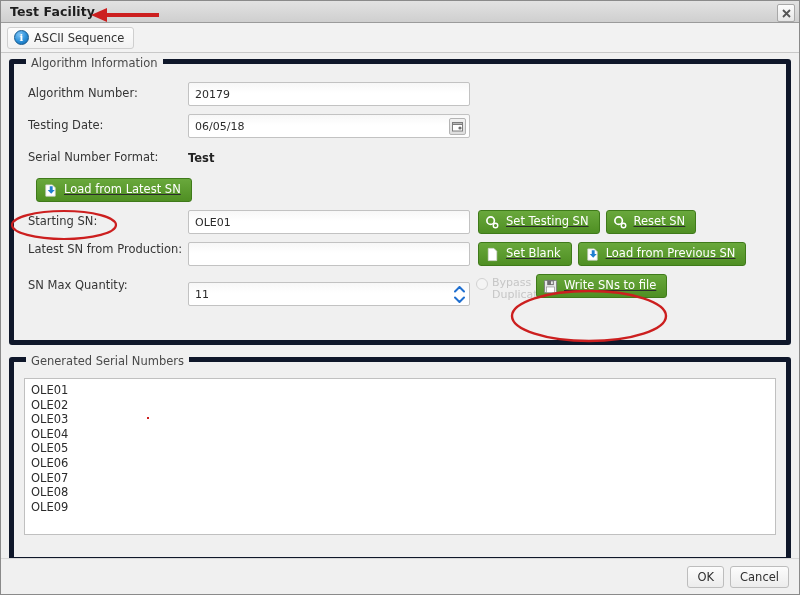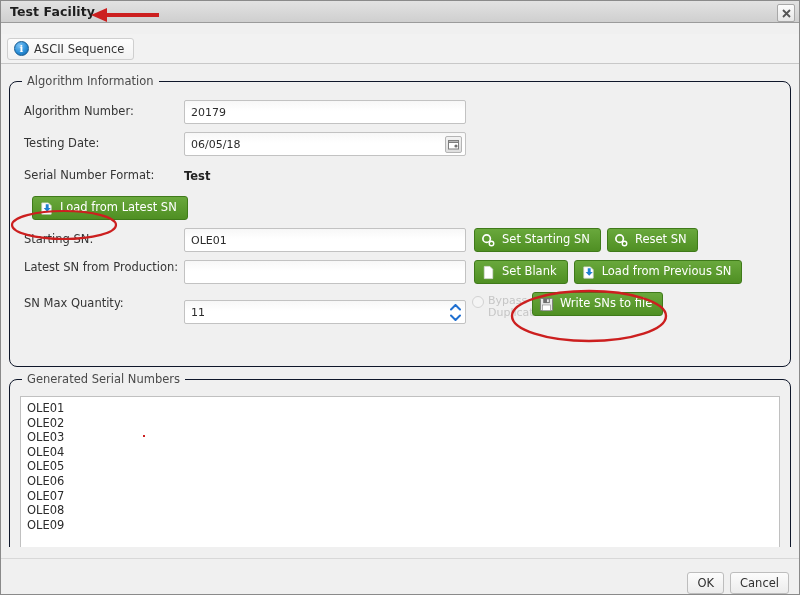--- a/index.html
+++ b/index.html
@@ -20,21 +20,20 @@
   .window {
     position: absolute;
     left: 0; top: 0;
     width: 800px;
     height: 595px;
     background: #f0f0f0;
     border: 1px solid #8a8a8a;
     box-sizing: border-box;
     display: flex;
     flex-direction: column;
-    gap: 11px;
   }
 
   
   .titlebar {
     height: 22px;
     background: linear-gradient(#e2e2e2, #cfcfcf);
     border-bottom: 1px solid #9b9b9b;
     display: flex;
     align-items: center;
     padding: 0 3px 0 9px;
@@ -107,22 +106,22 @@
   .content {
     flex: 1 1 auto;
     position: relative;
     padding: 6px 8px 0 8px;
     box-sizing: border-box;
     overflow: hidden;
   }
 
   
   .groupbox {
-    border: 1px solid #0f172a;
-    border-radius: 8px;
+    border: 5px solid #0f172a;
+    border-radius: 3px;
     position: relative;
     background: #f0f0f0;
     box-sizing: border-box;
   }
   .groupbox > .legend {
     position: absolute;
     top: -8px;
     left: 12px;
     background: #f0f0f0;
     padding: 0 5px;
@@ -208,20 +207,21 @@
     width: 15px; height: 10px;
     display: flex; align-items: center; justify-content: center;
   }
 
   
   .btns {
     display: flex;
     gap: 6px;
     margin-left: 8px;
     align-items: center;
+    text-decoration: underline;
   }
   .gbtn {
     height: 24px;
     background: linear-gradient(#69a83c, #4f8f23);
     border: 1px solid #3f7a1a;
     border-radius: 3px;
     box-sizing: border-box;
     display: flex;
     align-items: center;
     gap: 6px;
@@ -286,21 +286,21 @@
     background: #cc1f1f;
   }
 
   
   .footer {
     height: 36px;
     flex: none;
     background: #f0f0f0;
     border-top: 1px solid #d8d8d8;
     display: flex;
-    align-items: flex-end;
+    align-items: center;
     justify-content: flex-end;
     padding-right: 10px;
     gap: 6px;
     box-sizing: border-box;
   }
   .fbtn {
     min-width: 34px;
     height: 22px;
     padding: 0 9px;
     background: linear-gradient(#fcfcfc, #ececec);
@@ -386,21 +386,21 @@
 
         <div class="row">
           <div class="lbl">Starting SN:</div>
           <div class="field">OLE01</div>
           <div class="btns">
             <div class="gbtn">
               <svg class="gicon" viewBox="0 0 16 16">
                 <circle cx="6" cy="6" r="4" fill="none" stroke="#ffffff" stroke-width="1.8"></circle>
                 <circle cx="11.2" cy="11.2" r="2.4" fill="none" stroke="#ffffff" stroke-width="1.5"></circle>
               </svg>
-              <span class="glabel">Set Starting SN</span>
+              <span class="glabel">Set Testing SN</span>
             </div>
             <div class="gbtn">
               <svg class="gicon" viewBox="0 0 16 16">
                 <circle cx="6" cy="6" r="4" fill="none" stroke="#ffffff" stroke-width="1.8"></circle>
                 <circle cx="11.2" cy="11.2" r="2.4" fill="none" stroke="#ffffff" stroke-width="1.5"></circle>
               </svg>
               <span class="glabel">Reset SN</span>
             </div>
           </div>
         </div>

